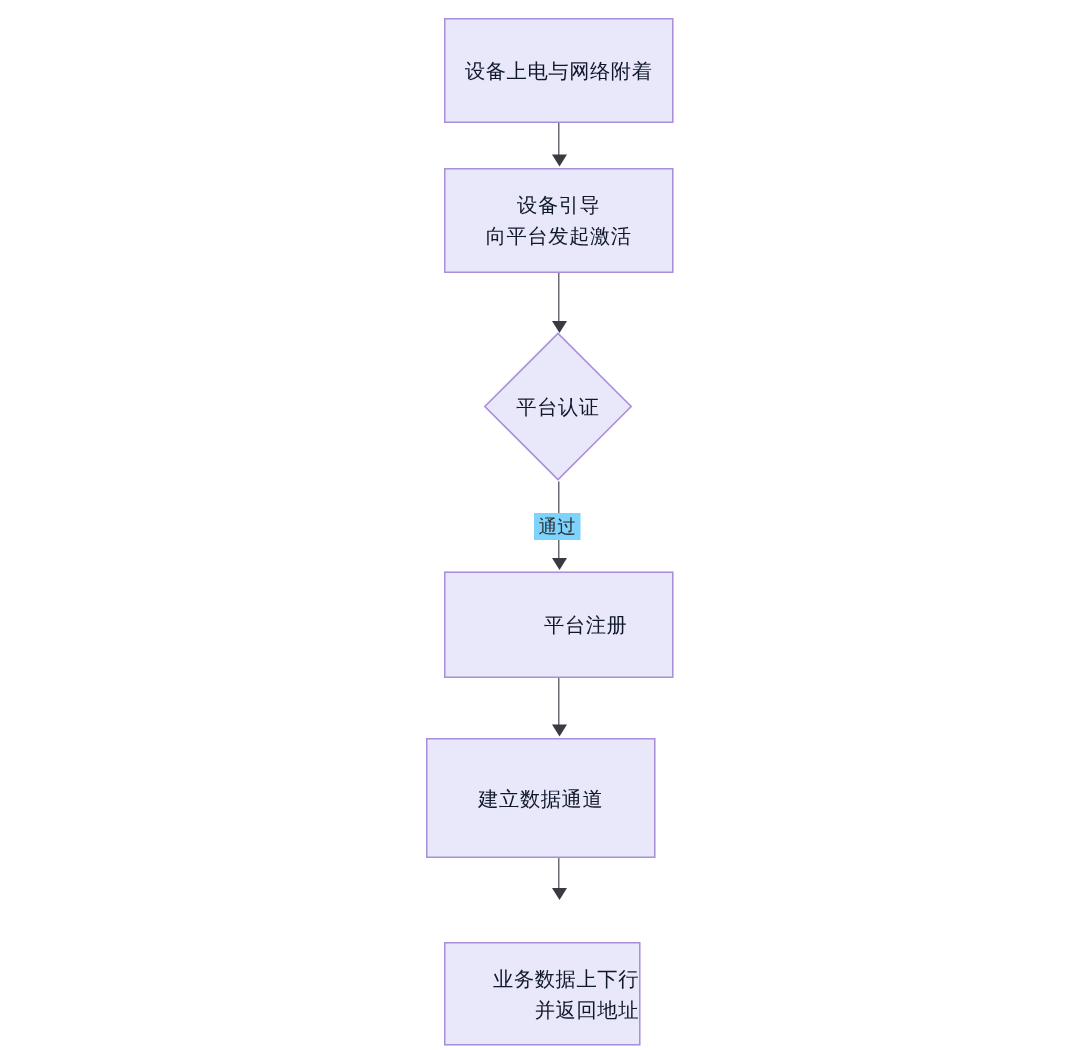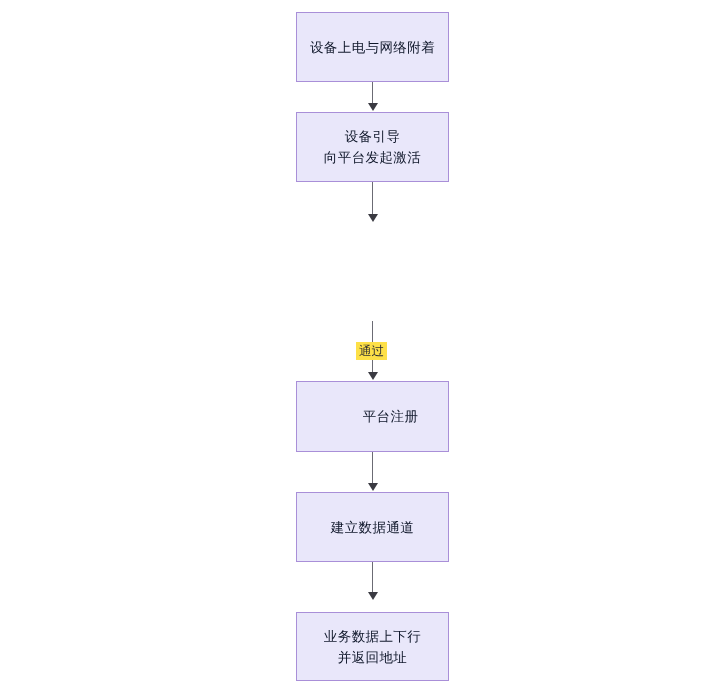--- a/index.html
+++ b/index.html
@@ -86,21 +86,21 @@
     width: 0;
     height: 0;
     border-left: 5px solid transparent;
     border-right: 5px solid transparent;
     border-top: 8px solid #3a3a42;
     z-index: 2;
   }
 
   .edge-label {
     position: absolute;
-    background: #fde047;
+    background: #7dd3fc;
     color: #2f2f33;
     font-size: 12.5px;
     line-height: 16px;
     padding: 1px 3px;
     white-space: nowrap;
     z-index: 4;
   }
 </style>
 </head>
 <body>
@@ -115,37 +115,41 @@
   <div class="arrowhead" style="left:367.5px; top:103px;"></div>
 
   <div class="node process" style="left:296px; top:112px; width:153px; height:70px;">
     <span class="node-line">设备引导</span>
     <span class="node-line">向平台发起激活</span>
   </div>
 
   <div class="edge" style="left:372px; top:182px; height:33px;"></div>
   <div class="arrowhead" style="left:367.5px; top:214px;"></div>
 
+  <div class="node decision" style="left:316px; top:221px;">
+    <div class="diamond-shape"></div>
+    <span class="node-line diamond-label">平台认证</span>
+  </div>
 
   <div class="edge" style="left:372px; top:321px; height:52px;"></div>
   <div class="edge-label" style="left:356px; top:342px;">通过</div>
   <div class="arrowhead" style="left:367.5px; top:372px;"></div>
 
   <div class="node process" style="left:296px; top:381px; width:153px; height:71px;padding-left:36px;">
     <span class="node-line">平台注册</span>
   </div>
 
   <div class="edge" style="left:372px; top:452px; height:32px;"></div>
   <div class="arrowhead" style="left:367.5px; top:483px;"></div>
 
-  <div class="node process" style="left:296px; top:492px; width:153px; height:70px;">
+  <div class="node process" style="left:284px; top:492px; width:153px; height:80px;">
     <span class="node-line">建立数据通道</span>
   </div>
 
   <div class="edge" style="left:372px; top:562px; height:31px;"></div>
   <div class="arrowhead" style="left:367.5px; top:592px;"></div>
 
-  <div class="node process" style="left:296px; top:612px; width:153px; height:69px;">
+  <div class="node process" style="left:296px; top:628px; width:131px; height:69px;align-items:flex-end;">
     <span class="node-line">业务数据上下行</span>
     <span class="node-line">并返回地址</span>
   </div>
 
 </div>
 
 </body></html>

